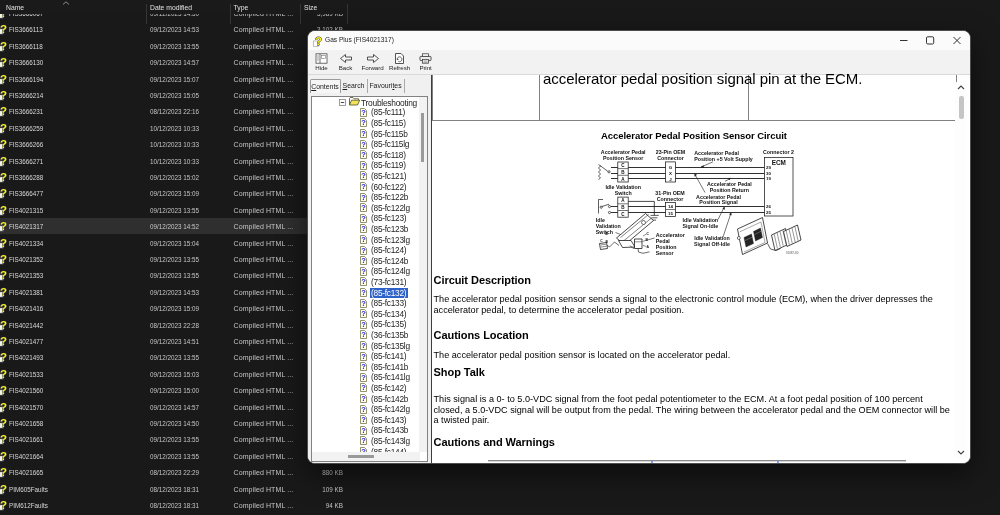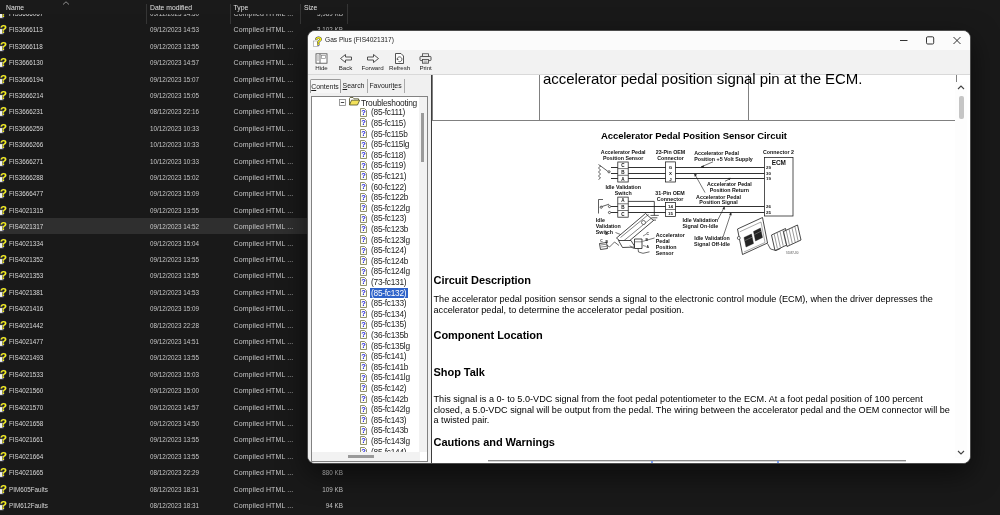--- a/index.html
+++ b/index.html
@@ -799,21 +799,22 @@
           <polygon points="196.5,87.5 210.5,81.0 214.0,96.0 200.0,102.5" fill="#fff" stroke="#1a1a1a" stroke-width="0.8"></polygon>
           <line x1="199.2" y1="86.7" x2="202.4" y2="100.9" stroke="#333" stroke-width="0.5"></line>
           <line x1="202.1" y1="85.3" x2="205.3" y2="99.5" stroke="#333" stroke-width="0.5"></line>
           <line x1="205.0" y1="84.0" x2="208.2" y2="98.2" stroke="#333" stroke-width="0.5"></line>
           <line x1="207.9" y1="82.6" x2="211.1" y2="96.8" stroke="#333" stroke-width="0.5"></line>
           <text x="205.0" y="109.5" font-size="3.0" text-anchor="middle" font-weight="normal" fill="#555" font-family="Liberation Sans">74087-80</text>
         </svg>
 
       <div class="hd" style="left:1.5px;top:198.5px">Circuit Description</div>
       <div class="para" style="left:1.5px;top:219px">The accelerator pedal position sensor sends a signal to the electronic control module (ECM), when the driver depresses the<br>accelerator pedal, to determine the accelerator pedal position.</div>
-      <div class="hd" style="left:1.5px;top:253.5px">Component Location</div>
+      <div class="hd" style="left:1.5px;top:253.5px">Cautions Location</div>
+      <div class="para" style="left:1.5px;top:275px">The accelerator pedal position sensor is located on the accelerator pedal.</div>
       <div class="hd" style="left:1.5px;top:291px">Shop Talk</div>
       <div class="para" style="left:1.5px;top:319px">This signal is a 0- to 5.0-VDC signal from the foot pedal potentiometer to the ECM. At a foot pedal position of 100 percent<br>closed, a 5.0-VDC signal will be output from the pedal. The wiring between the accelerator pedal and the OEM connector will be<br>a twisted pair.</div>
       <div class="hd" style="left:1.5px;top:360.5px">Cautions and Warnings</div>
 
       <div style="position:absolute;left:56px;top:385px;width:418px;height:1px;background:#8a8a8a"></div>
       <div style="position:absolute;left:56px;top:386px;width:418px;height:1px;background:#d5d5d5"></div>
       <div style="position:absolute;left:219px;top:385.5px;width:2px;height:2px;background:#7b9ff3"></div>
       <div style="position:absolute;left:345px;top:385.5px;width:2px;height:2px;background:#7b9ff3"></div>
 
       <div id="rscroll">

